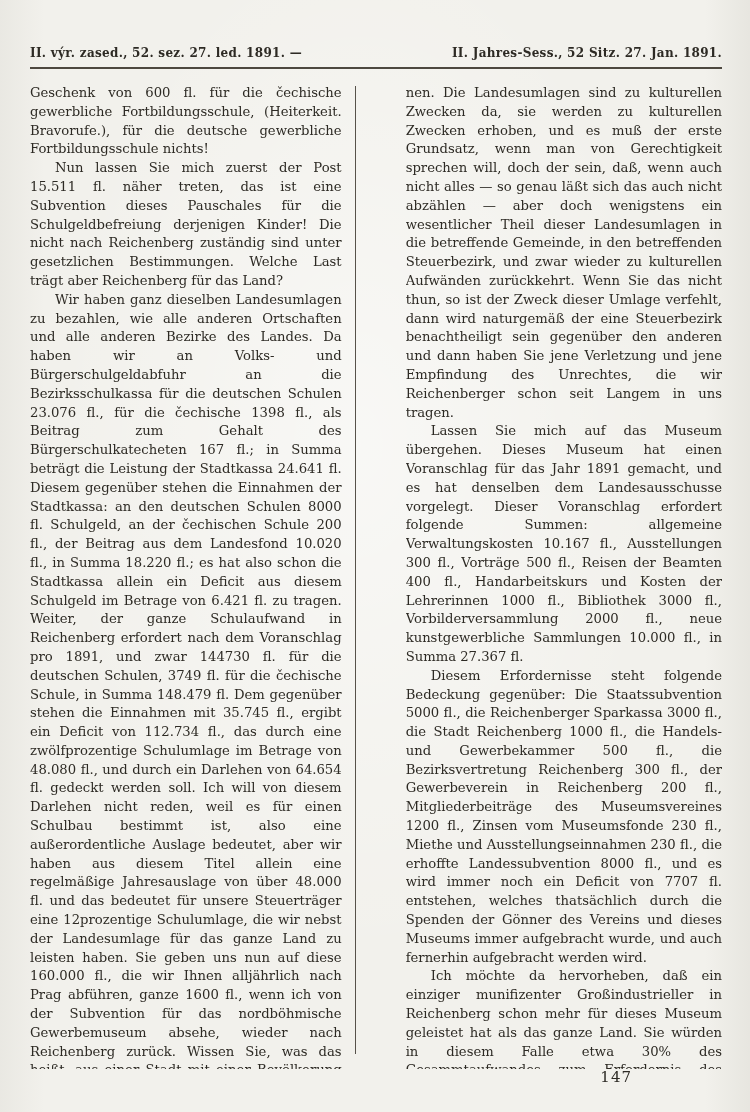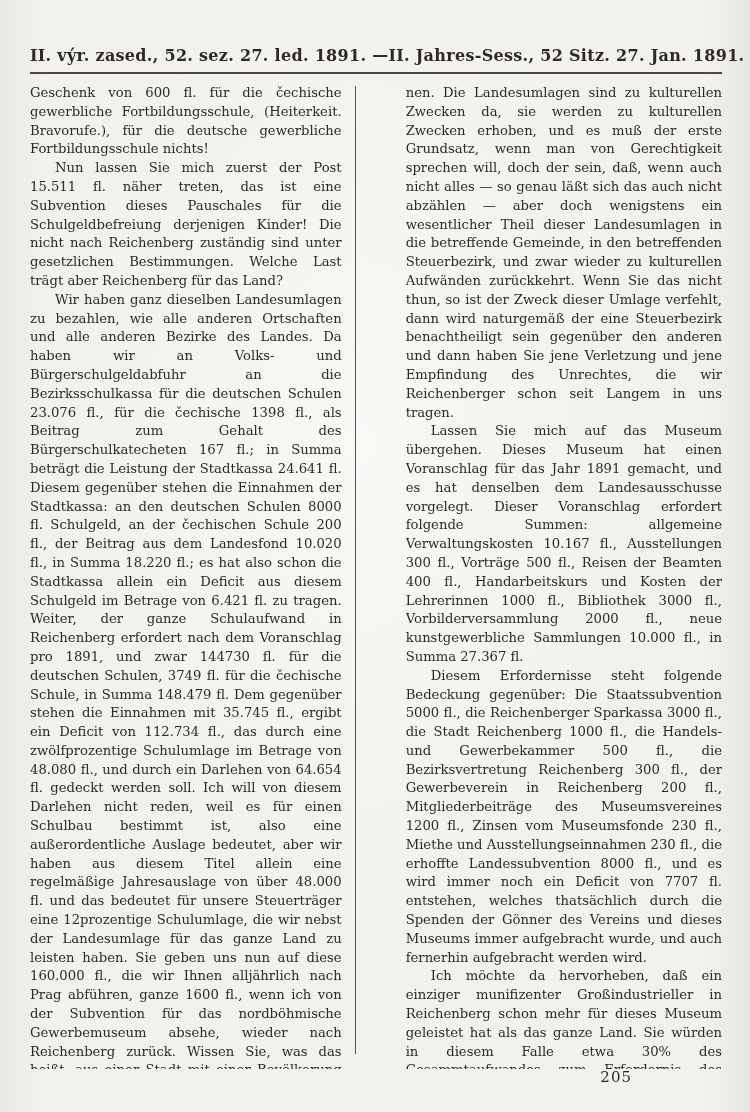--- a/index.html
+++ b/index.html
@@ -15,21 +15,21 @@
     font-family: "DejaVu Serif", serif;
     overflow: hidden;
     box-sizing: border-box;
   }
   .running-header {
     position: absolute;
     left: 30px; right: 28px; top: 46px;
     display: flex;
     justify-content: space-between;
     align-items: flex-end;
-    font-size: 16px;
+    font-size: 12px;
     font-weight: bold;
     letter-spacing: 0.3px;
     border-bottom: 2px solid #4d483f;
     padding-bottom: 7px;
     white-space: nowrap;
   }
   .columns {
     position: absolute;
     top: 84px; left: 30px; right: 28px;
     height: 985px;
@@ -81,15 +81,15 @@
     <div class="col-divider"></div>
     <div class="col col-right">
       <p class="cont">nen. Die Landesumlagen sind zu kulturellen Zwecken da, sie werden zu kulturellen Zwecken erhoben, und es muß der erste Grundsatz, wenn man von Gerechtigkeit sprechen will, doch der sein, daß, wenn auch nicht alles — so genau läßt sich das auch nicht abzählen — aber doch wenigstens ein wesentlicher Theil dieser Landesumlagen in die betreffende Gemeinde, in den betreffenden Steuerbezirk, und zwar wieder zu kulturellen Aufwänden zurückkehrt. Wenn Sie das nicht thun, so ist der Zweck dieser Umlage verfehlt, dann wird naturgemäß der eine Steuerbezirk benachtheiligt sein gegenüber den anderen und dann haben Sie jene Verletzung und jene Empfindung des Unrechtes, die wir Reichenberger schon seit Langem in uns tragen.</p>
       <p>Lassen Sie mich auf das Museum übergehen. Dieses Museum hat einen Voranschlag für das Jahr 1891 gemacht, und es hat denselben dem Landesausschusse vorgelegt. Dieser Voranschlag erfordert folgende Summen: allgemeine Verwaltungskosten 10.167 fl., Ausstellungen 300 fl., Vorträge 500 fl., Reisen der Beamten 400 fl., Handarbeitskurs und Kosten der Lehrerinnen 1000 fl., Bibliothek 3000 fl., Vorbilderversammlung 2000 fl., neue kunstgewerbliche Sammlungen 10.000 fl., in Summa 27.367 fl.</p>
       <p>Diesem Erfordernisse steht folgende Bedeckung gegenüber: Die Staatssubvention 5000 fl., die Reichenberger Sparkassa 3000 fl., die Stadt Reichenberg 1000 fl., die Handels- und Gewerbekammer 500 fl., die Bezirksvertretung Reichenberg 300 fl., der Gewerbeverein in Reichenberg 200 fl., Mitgliederbeiträge des Museumsvereines 1200 fl., Zinsen vom Museumsfonde 230 fl., Miethe und Ausstellungseinnahmen 230 fl., die erhoffte Landessubvention 8000 fl., und es wird immer noch ein Deficit von 7707 fl. entstehen, welches thatsächlich durch die Spenden der Gönner des Vereins und dieses Museums immer aufgebracht wurde, und auch fernerhin aufgebracht werden wird.</p>
       <p>Ich möchte da hervorheben, daß ein einziger munifizenter Großindustrieller in Reichenberg schon mehr für dieses Museum geleistet hat als das ganze Land. Sie würden in diesem Falle etwa 30% des Gesammtaufwandes zum Erfordernis des Museums beitragen.</p>
       <p>Nun, meine Herren, der Herr Abg. Horák hat, wie dies ja auch landesüblich ist, vorgebracht und darauf hingewiesen, Reichenberg liege an der preußischen Grenze. Das ist richtig, und da haben wir Gelegenheit hinüber zu schauen in das deutsche Reich und uns zu informiren nach</p>
     </div>
   </div>
 
-  <div class="sheet-number">205</div>
+  <div class="sheet-number">147</div>
 
 </div>
 
 </body></html>

